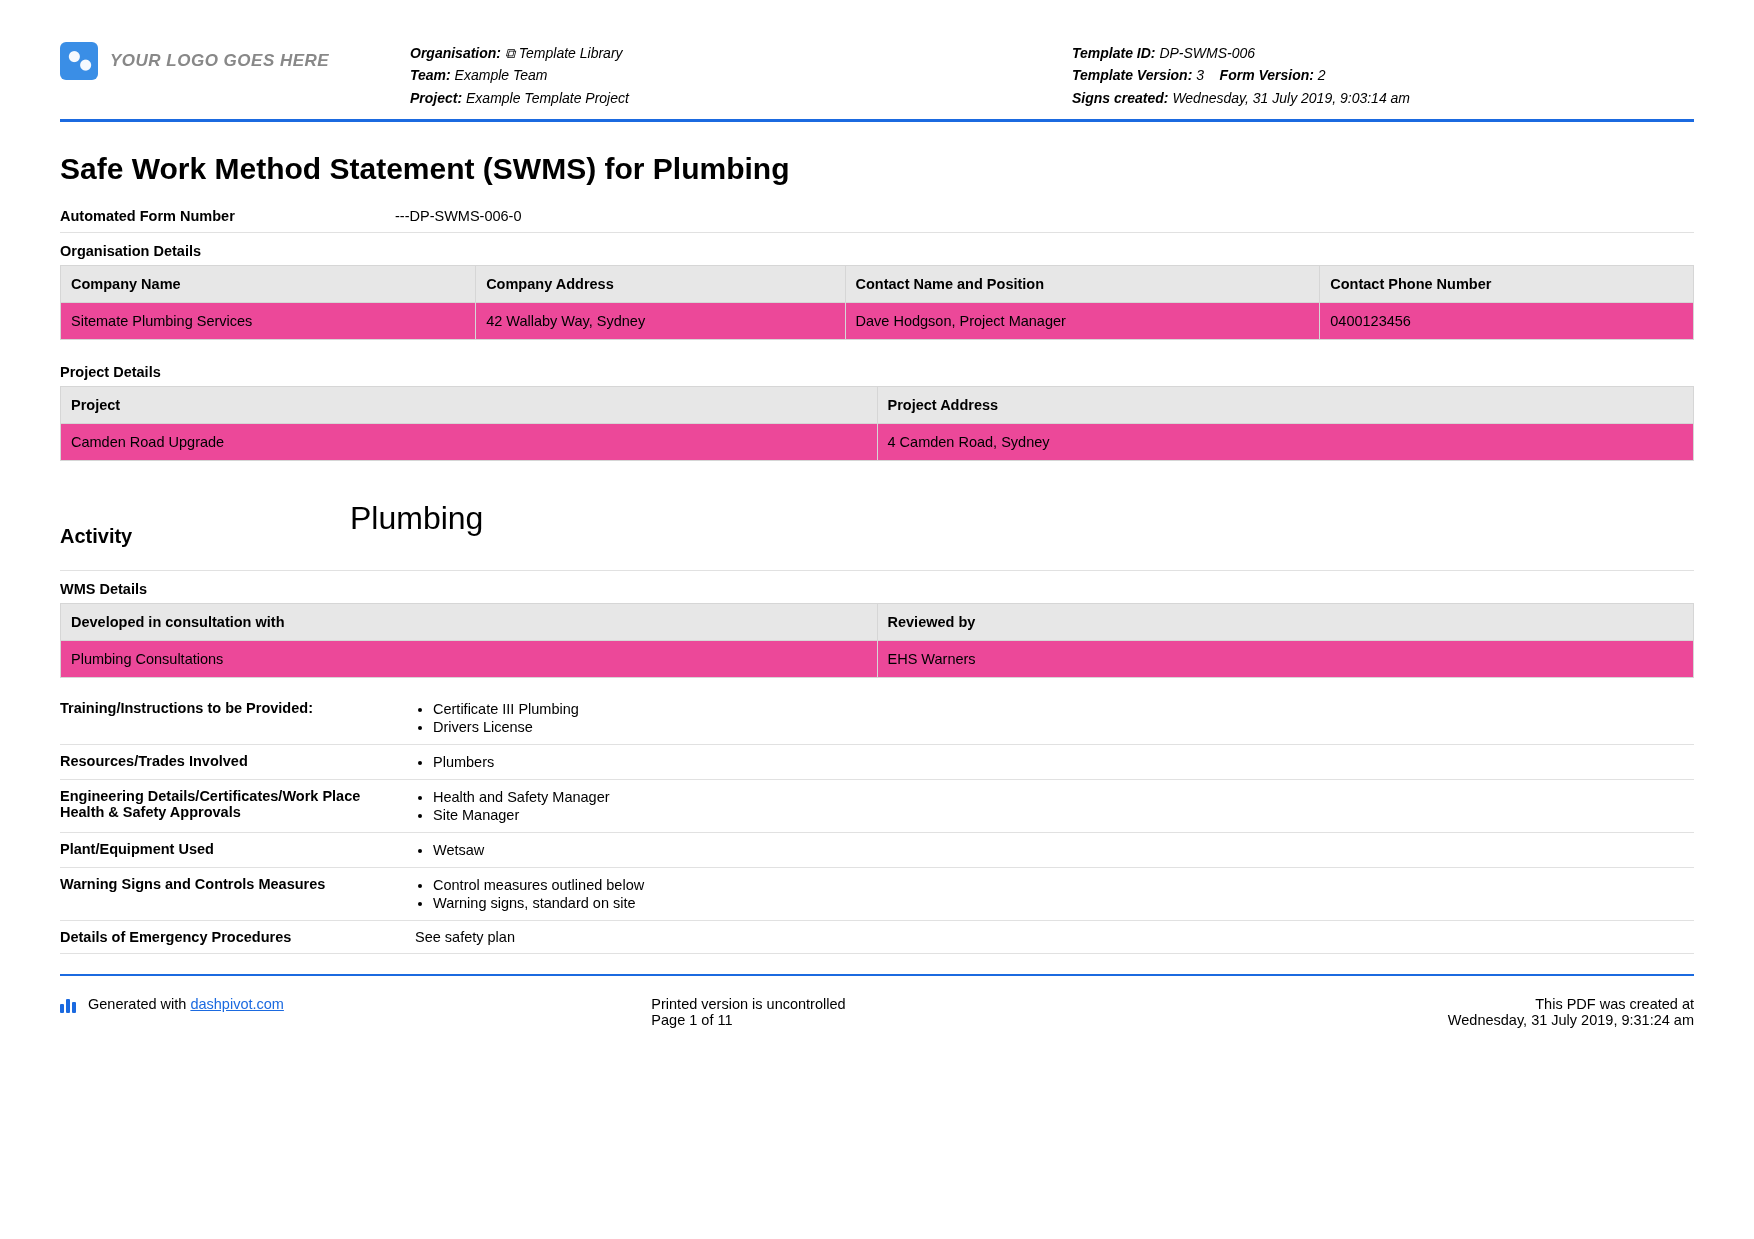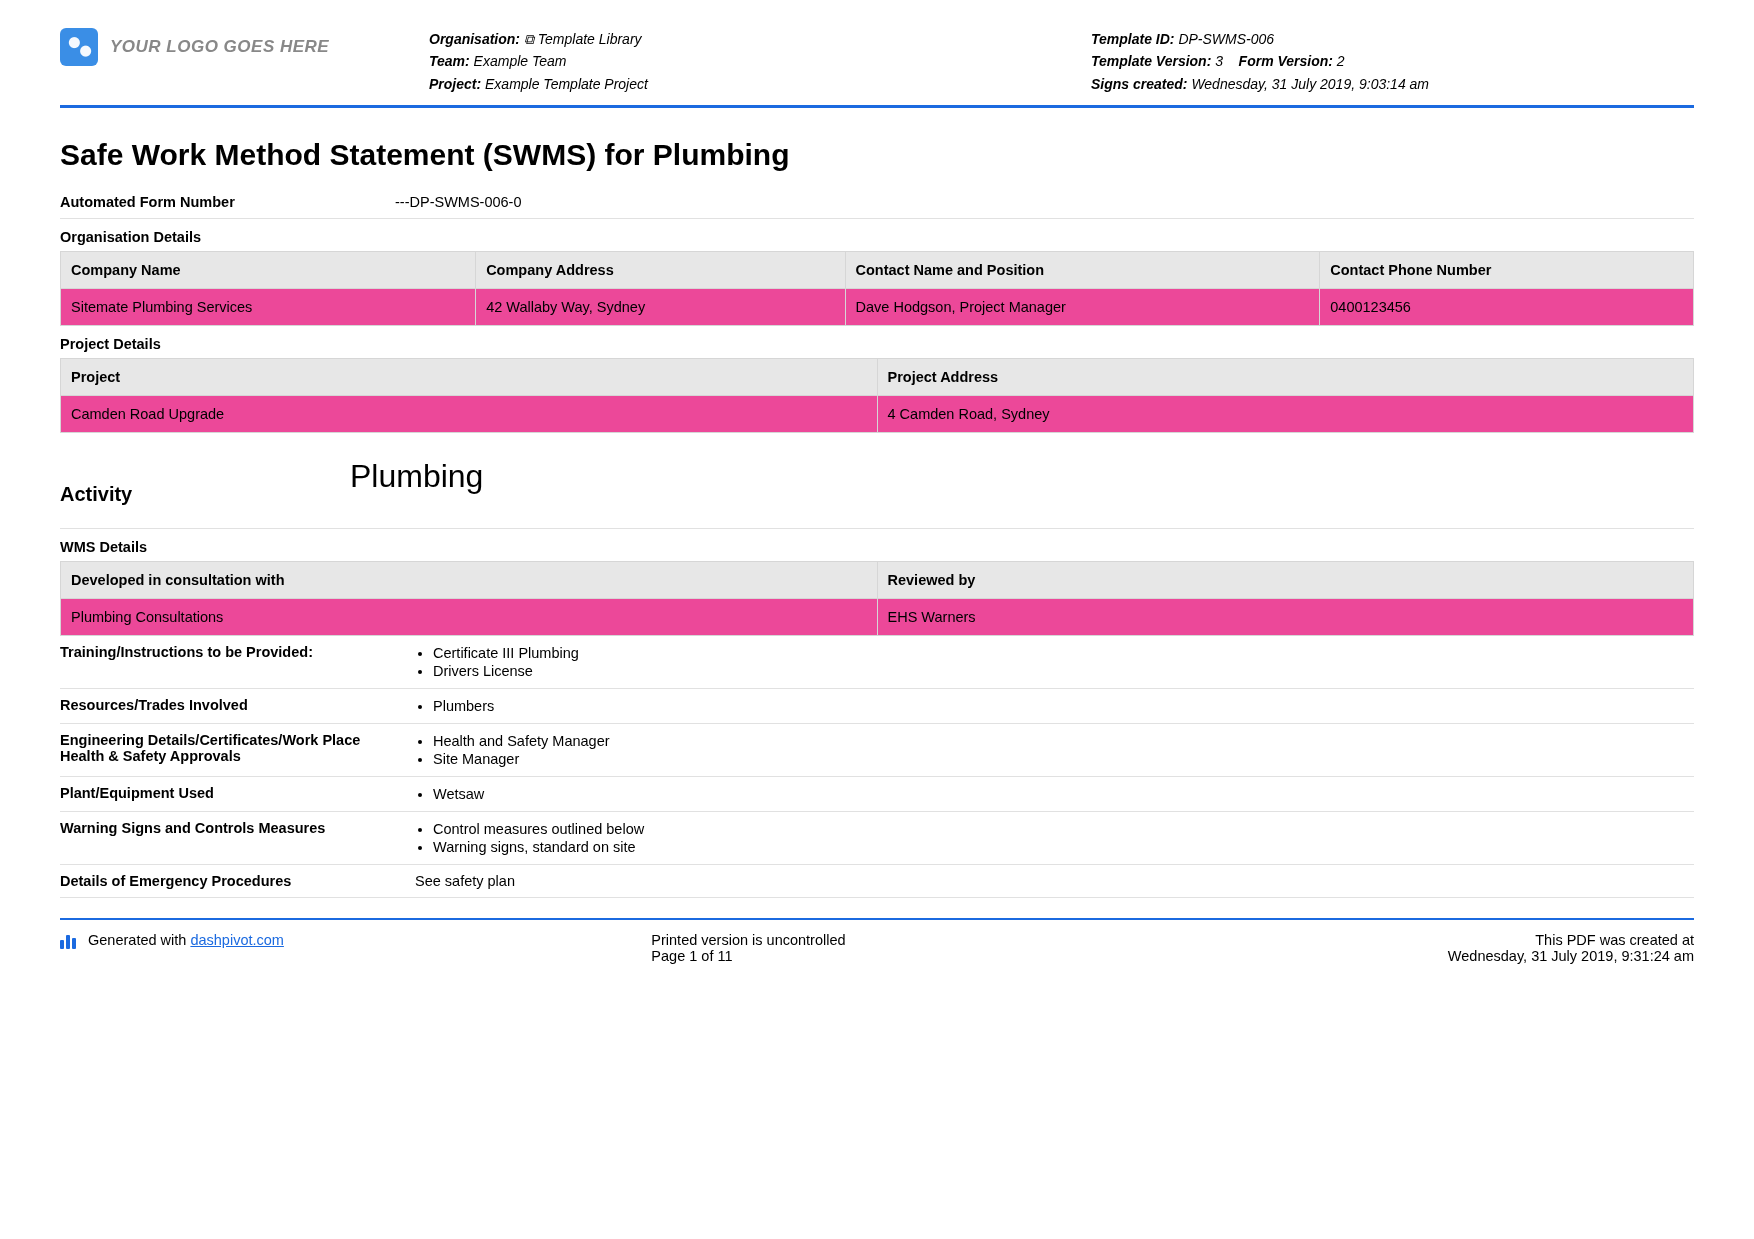--- a/index.html
+++ b/index.html
@@ -6,22 +6,23 @@
   body {
     font-family: -apple-system, BlinkMacSystemFont, "Segoe UI", Arial, sans-serif;
     background: #fff;
     color: #000;
     padding: 28px 60px 20px 60px;
     width: 1754px;
   }
   .header-row {
     display: flex;
     align-items: flex-start;
-    gap: 59px;
+    gap: 40px;
     padding-bottom: 10px;
+    margin-top: 14px;
   }
   .logo-block {
     display: flex;
     align-items: center;
     gap: 12px;
     width: 310px;
     flex-shrink: 0;
   }
   .logo-icon {
     width: 38px;
@@ -84,21 +85,21 @@
   .field-value { flex: 1; }
   .section-label {
     font-weight: 700;
     font-size: 14.5px;
     padding: 10px 0 6px 0;
   }
   table.data-table {
     width: 100%;
     border-collapse: collapse;
     font-size: 14.5px;
-    margin-bottom: 0;
+    margin-bottom: 14px;
     border: 1px solid #d6d6d6;
   }
   table.data-table th {
     background: #e7e7e7;
     text-align: left;
     font-weight: 700;
     padding: 10px 10px;
     border: 1px solid #d6d6d6;
   }
   table.data-table td {
@@ -127,21 +128,21 @@
     padding-left: 18px;
   }
   ul.plain li {
     padding: 1px 0;
     font-size: 14.5px;
   }
   .bullet-block .field-value { padding-left: 20px; }
   .footer {
     display: flex;
     justify-content: space-between;
-    padding-top: 12px;
+    padding-top: 20px;
     font-size: 14.5px;
   }
   .footer .col { flex: 1; }
   .footer .col.center { text-align: left; padding-left: 120px; }
   .footer .col.right { text-align: right; padding-left: 100px; }
   .gen-icon {
     display: inline-block;
     vertical-align: middle;
     margin-right: 6px;
   }

